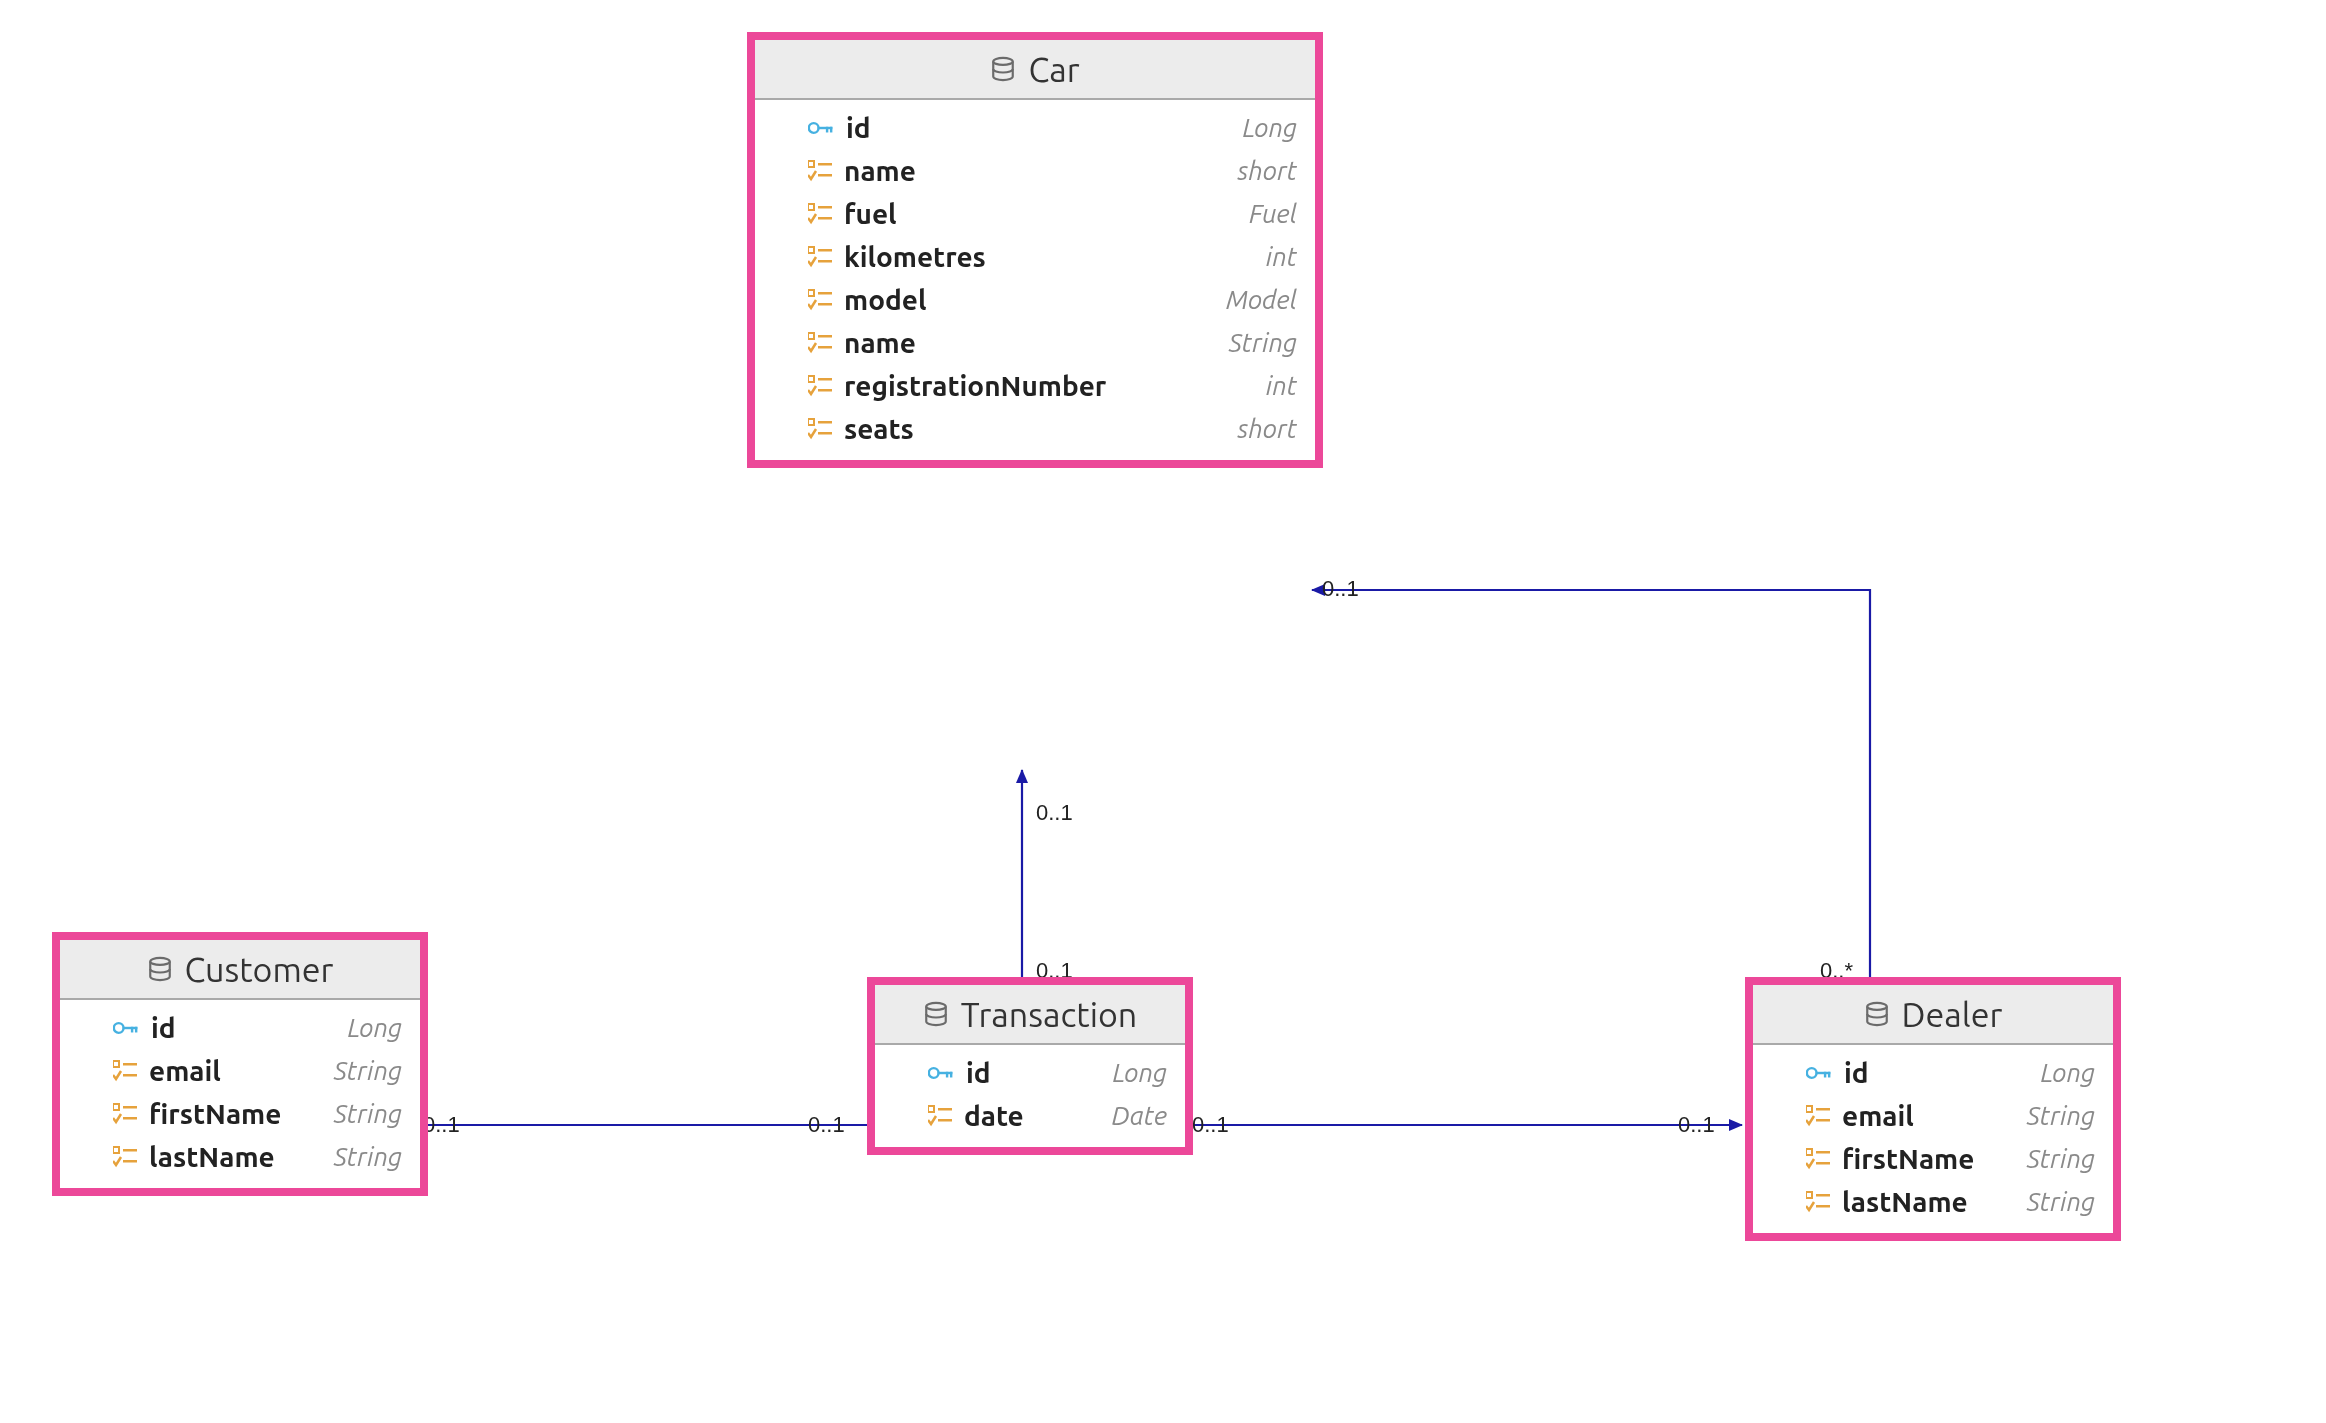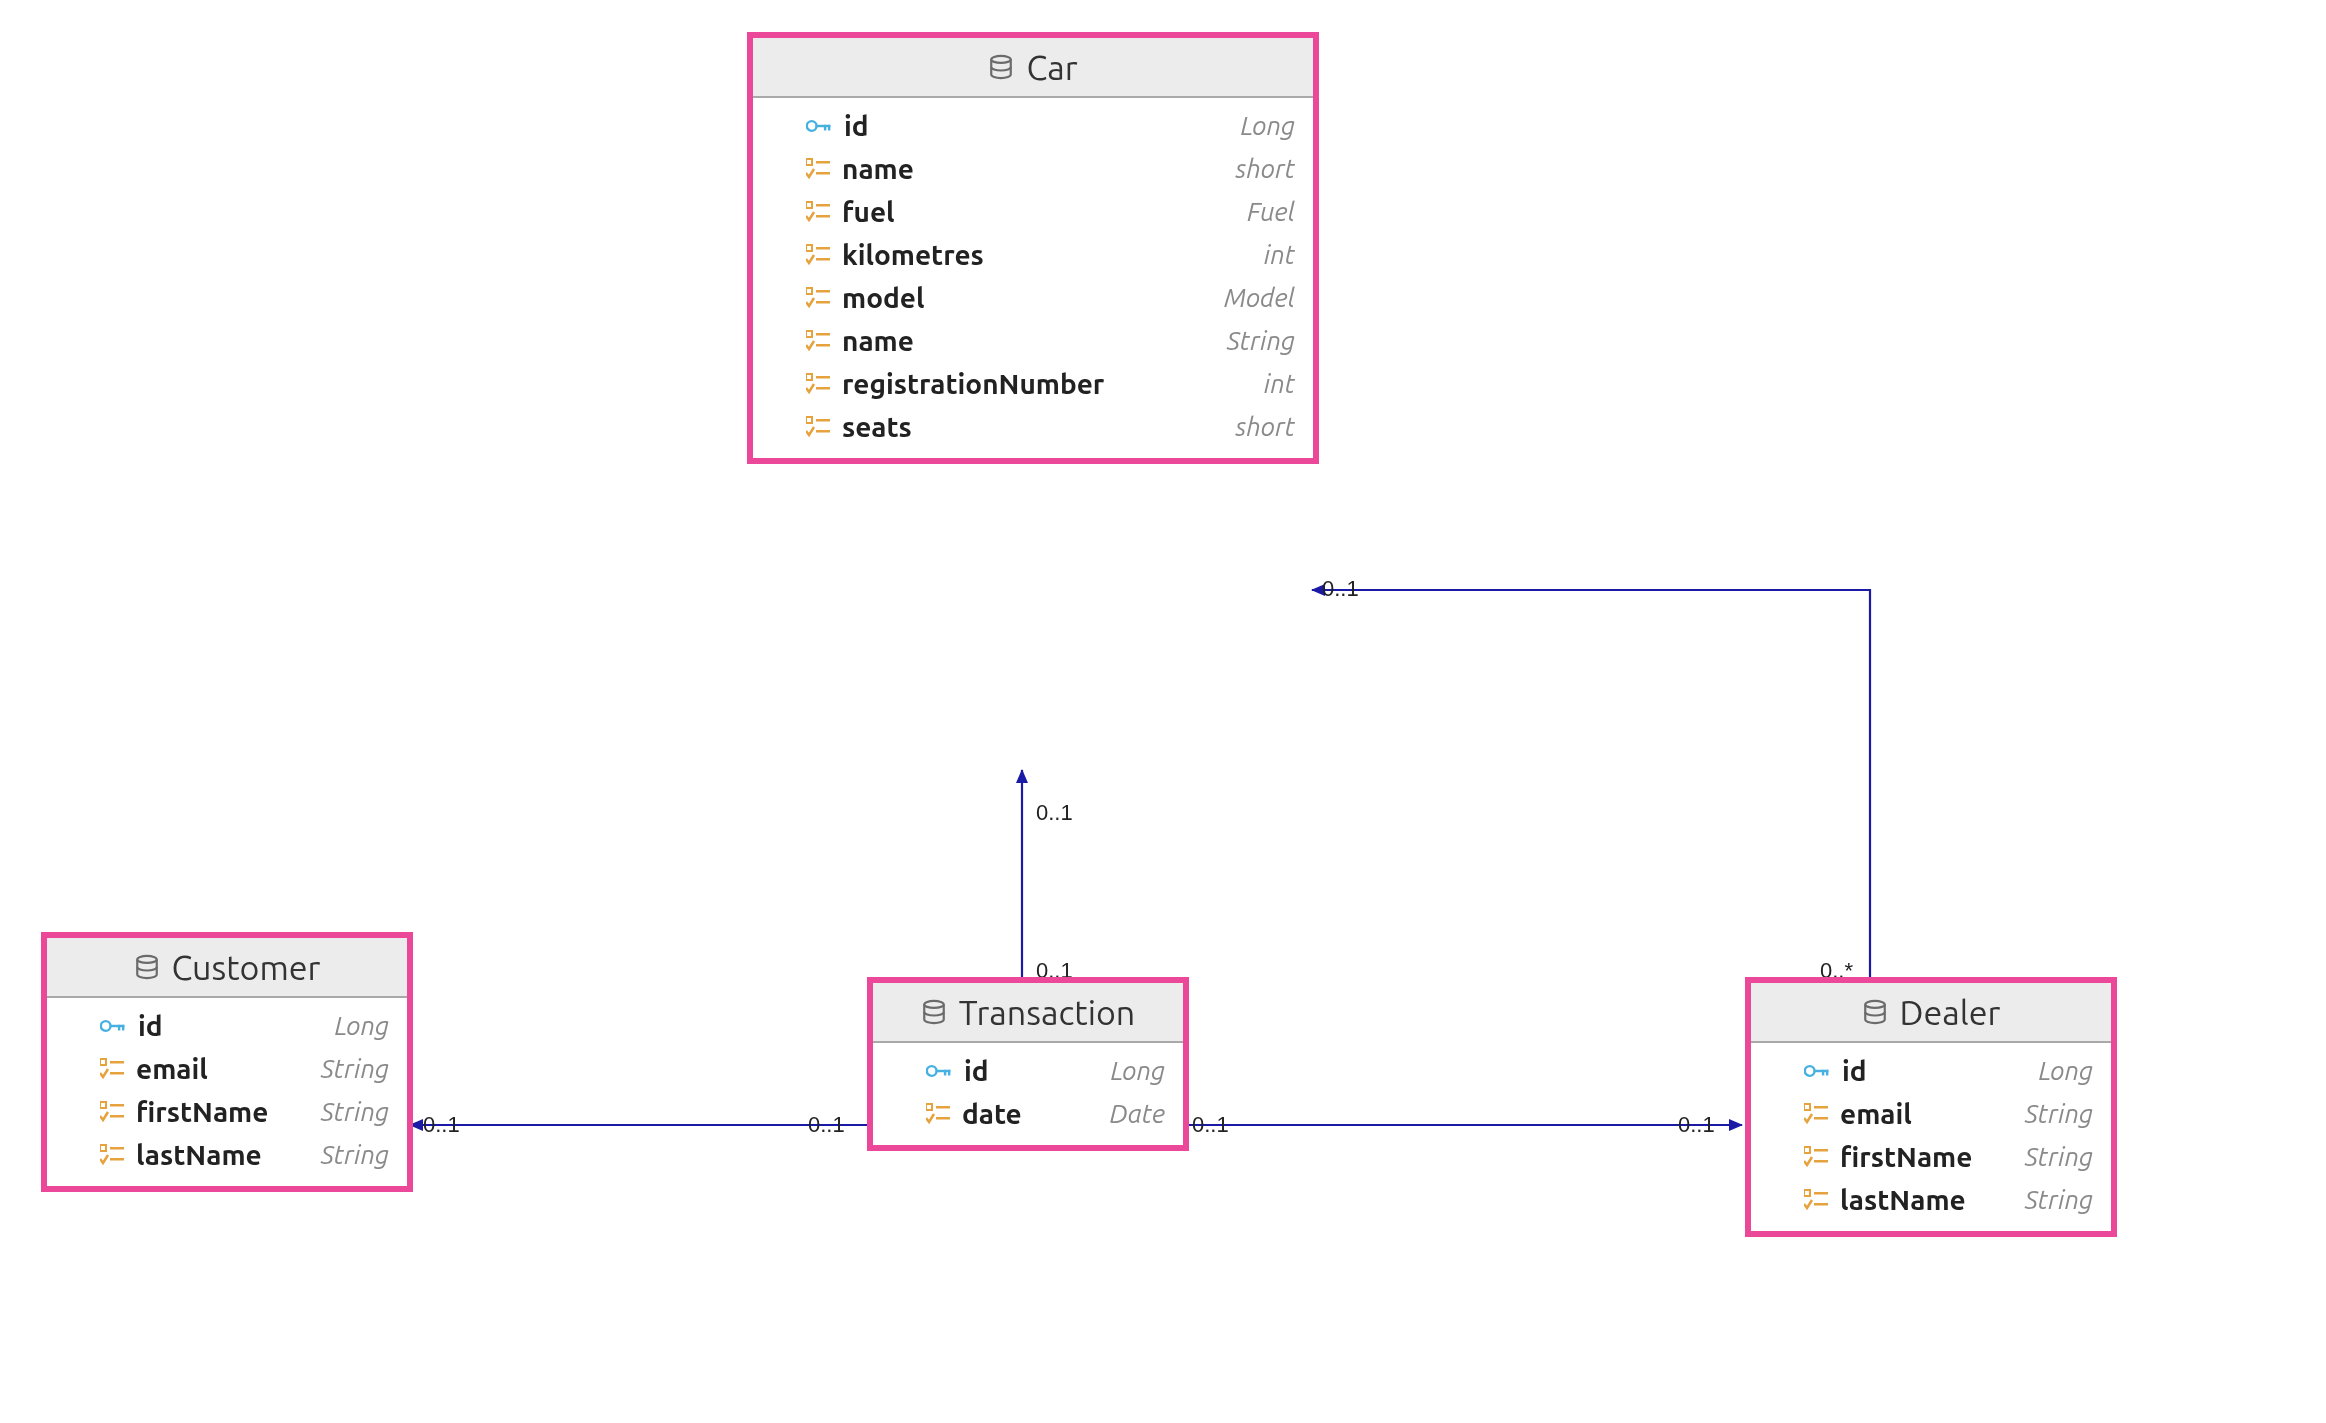--- a/index.html
+++ b/index.html
@@ -1,17 +1,17 @@
 <!DOCTYPE html>
 <html><head>
 <meta charset="utf-8">
 <style>
   html,body{margin:0;padding:0;width:100%;height:100%;background:#fff;font-family:"Segoe UI",Ubuntu,Cantarell,"Helvetica Neue",Arial,sans-serif;}
   .canvas{position:relative;width:2326px;height:1423px;}
-  .entity{position:absolute;border:6px solid #ec4899;background:#fff;}
+  .entity{position:absolute;border:8px solid #ec4899;background:#fff;}
   .entity-header{background:#ececec;border-bottom:2px solid #a9a9a9;padding:10px 18px;display:flex;align-items:center;justify-content:center;gap:12px;}
   .entity-title{font-size:34px;color:#333;}
   .db-icon{width:26px;height:26px;}
   .rows{padding:6px 16px 10px 16px;margin-left:35px;}
   .row{display:flex;align-items:center;gap:12px;padding:6px 2px;}
   .row .name{font-weight:700;font-size:28px;color:#222;flex:0 0 auto;}
   .row .type{font-style:italic;font-size:26px;color:#8a8a8a;margin-left:auto;text-align:right;}
   .key-icon{width:26px;height:20px;}
   .attr-icon{width:24px;height:22px;}
   svg.connectors{position:absolute;left:0;top:0;width:2326px;height:1423px;pointer-events:none;}
@@ -135,21 +135,21 @@
             <rect x="0" y="1" width="6" height="6" fill="none" stroke="#e6a23c" stroke-width="2"></rect>
             <rect x="10" y="3" width="14" height="2.5" fill="#e6a23c"></rect>
             <polyline points="0,15 3,19 8,11" fill="none" stroke="#e6a23c" stroke-width="2.5"></polyline>
             <rect x="10" y="14" width="14" height="2.5" fill="#e6a23c"></rect>
           </svg>
           <span class="name">seats</span>
           <span class="type">short</span>
         </div>
       </div>
     </div>
-  <div class="entity" style="left: 41px; top: 932px; width: 360px;">
+  <div class="entity" style="left: 52px; top: 932px; width: 360px;">
       <div class="entity-header">
         <svg class="db-icon" viewBox="0 0 24 24">
           <ellipse cx="12" cy="5" rx="9" ry="3.2" fill="none" stroke="#6b6b6b" stroke-width="2"></ellipse>
           <path d="M3 5v7c0 1.8 4 3.2 9 3.2s9-1.4 9-3.2V5" fill="none" stroke="#6b6b6b" stroke-width="2"></path>
           <path d="M3 12v7c0 1.8 4 3.2 9 3.2s9-1.4 9-3.2v-7" fill="none" stroke="#6b6b6b" stroke-width="2"></path>
         </svg>
         <span class="entity-title">Customer</span>
       </div>
       <div class="rows">
         <div class="row">

